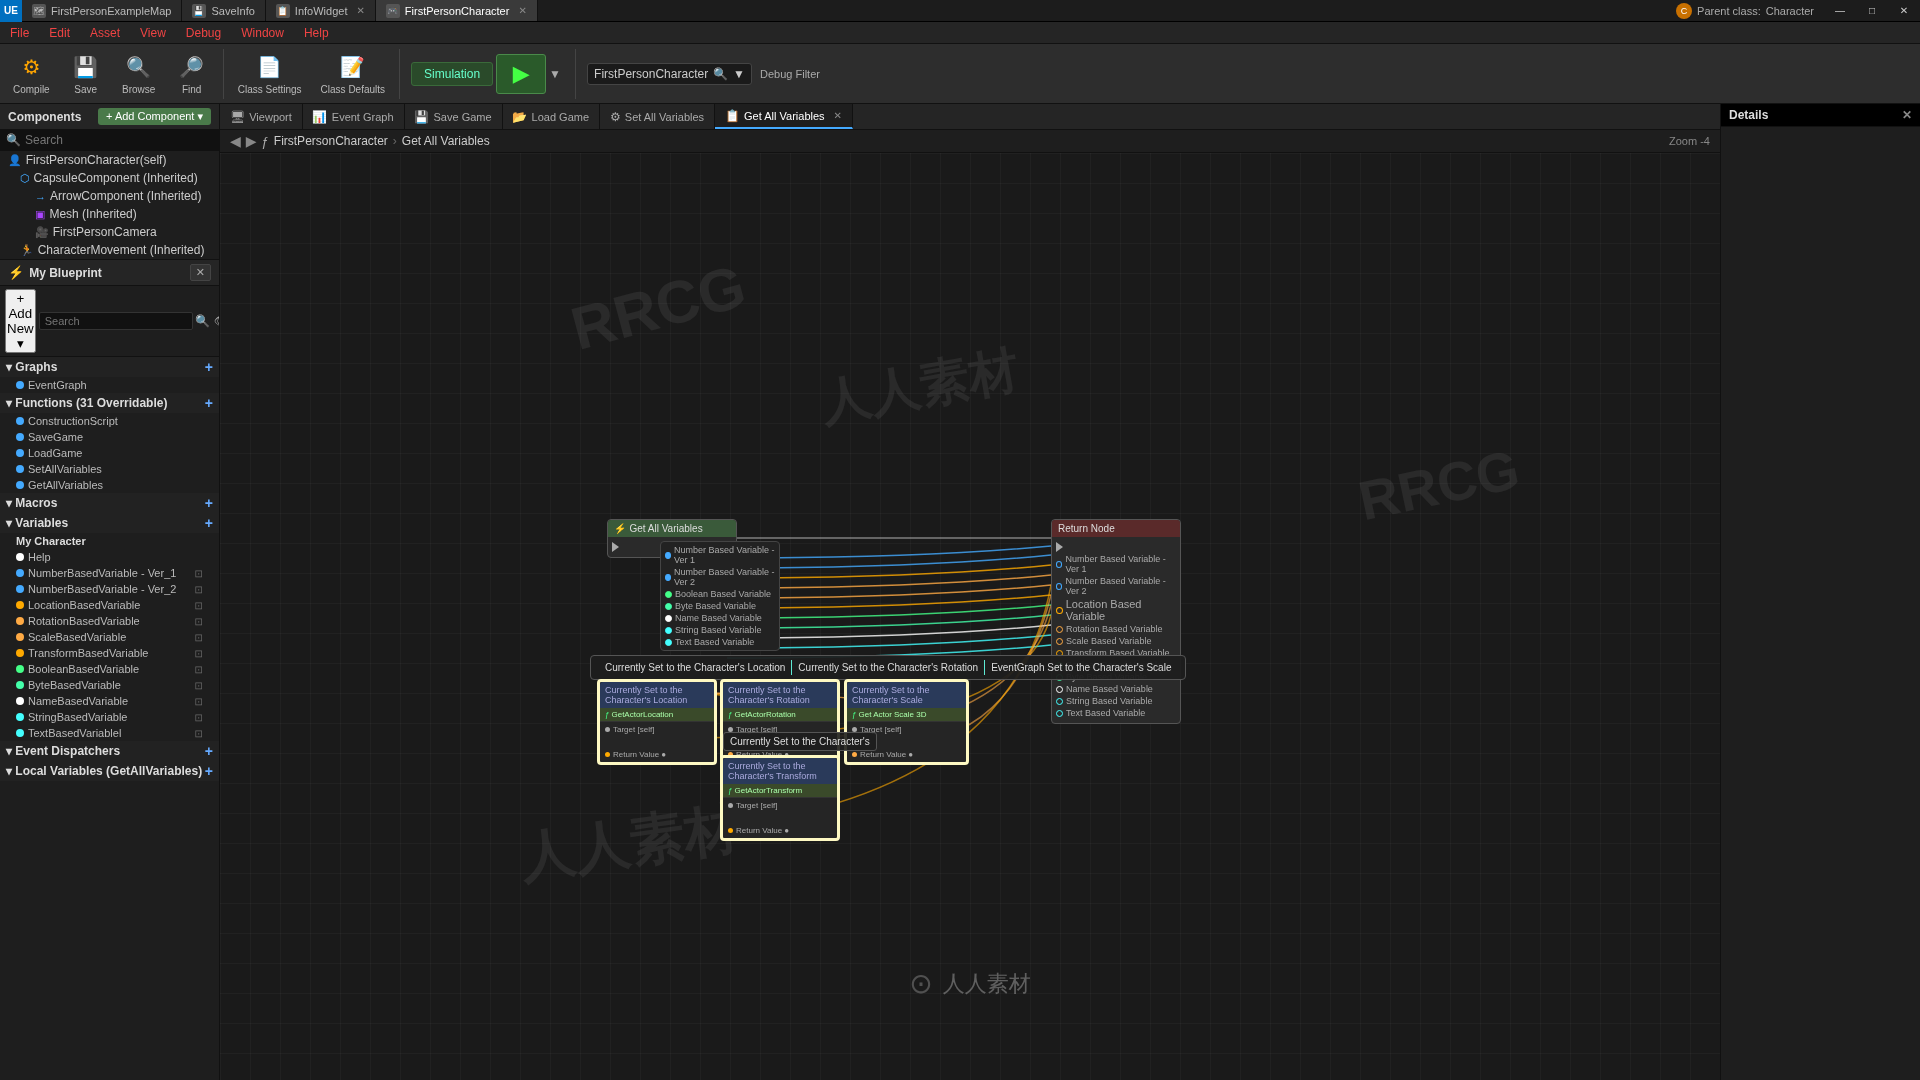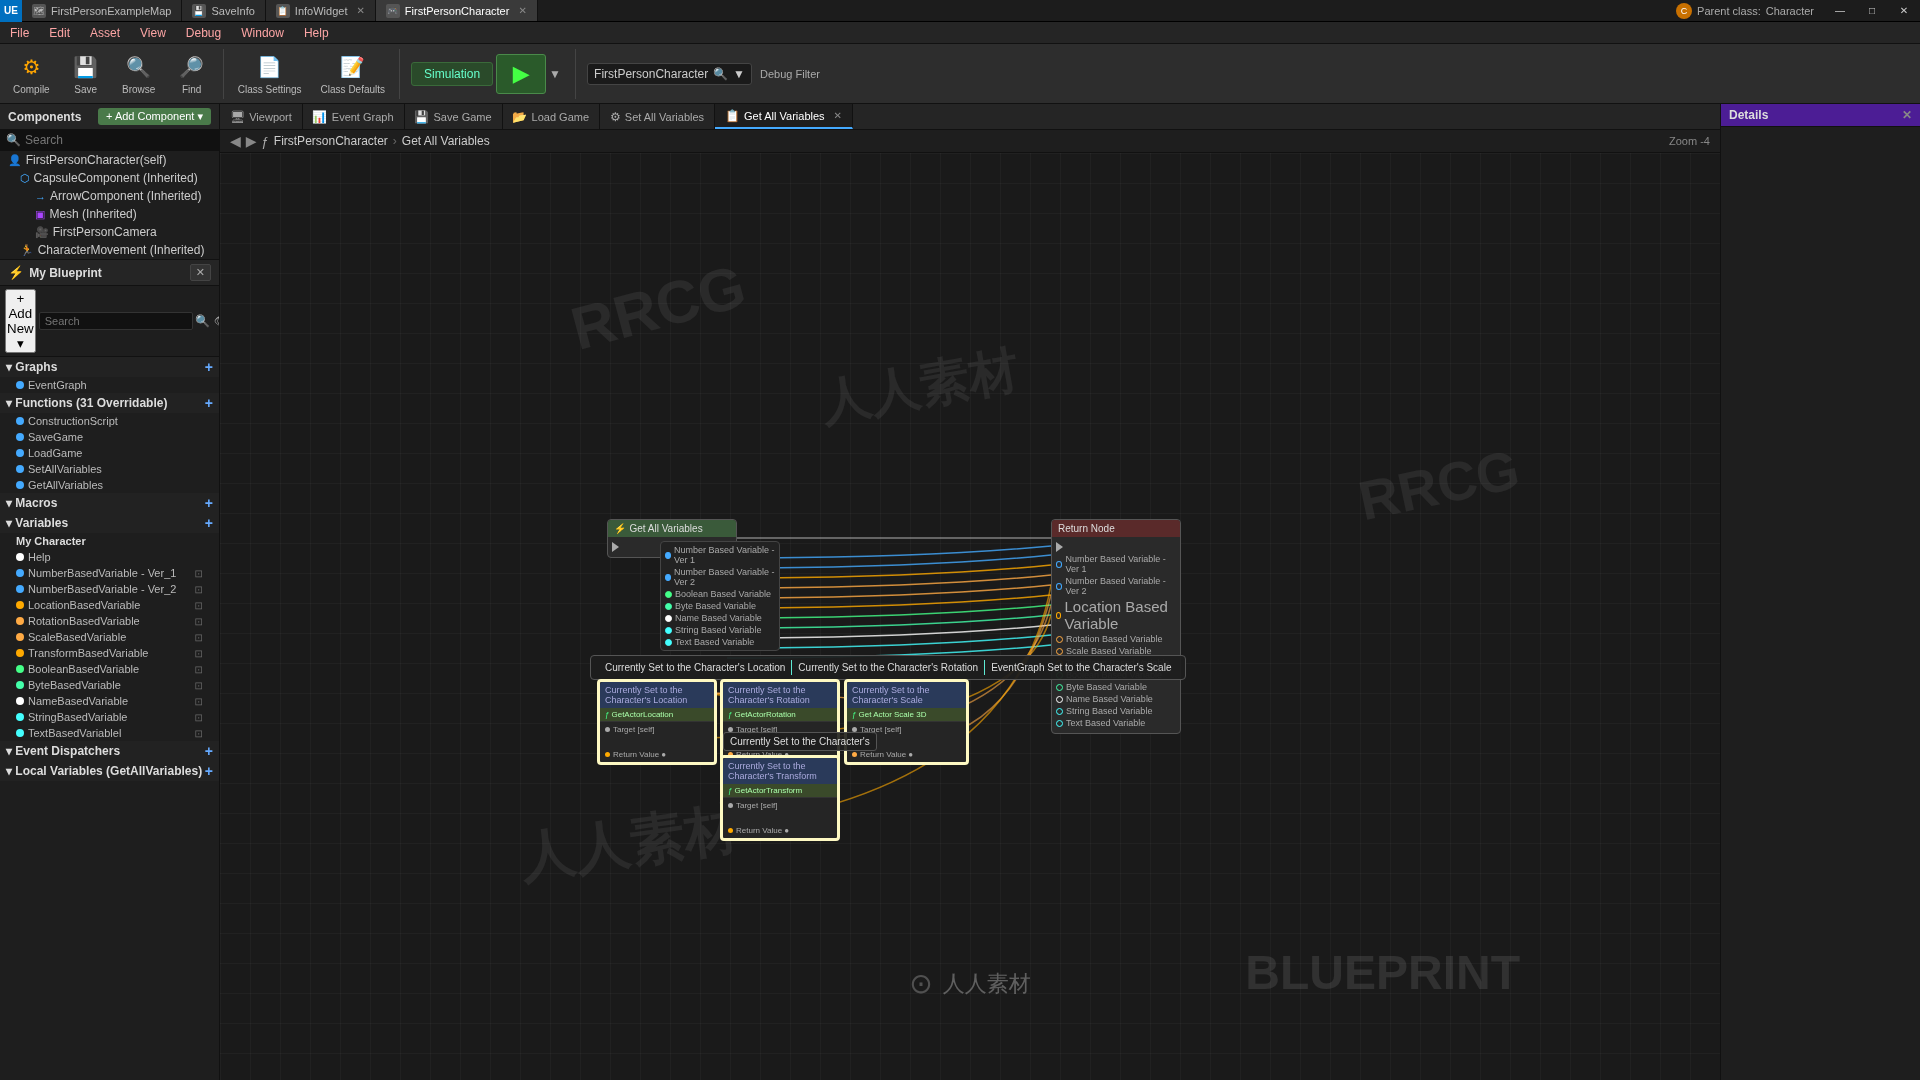--- a/index.html
+++ b/index.html
@@ -71,21 +71,21 @@
     
     #menubar {
       height: 22px;
       background: #252525;
       display: flex; align-items: center;
       border-bottom: 1px solid #111;
     }
     .menu-item {
       padding: 0 10px; height: 100%;
       display: flex; align-items: center;
-      font-size: 12px; color: #fca5a5;
+      font-size: 12px; color: #ef4444;
       cursor: pointer;
     }
 
     
     #toolbar {
       height: 60px;
       background: #2d2d2d;
       display: flex; align-items: center;
       border-bottom: 1px solid #111;
       padding: 0 5px;
@@ -269,21 +269,21 @@
 
     
     #right-panel {
       width: 200px;
       background: #1e1e1e;
       border-left: 1px solid #111;
     }
     .details-header {
       display: flex; align-items: center;
       padding: 4px 8px;
-      background: #4c1d95;
+      background: #000000;
       border-bottom: 1px solid #111;
       font-size: 12px; font-weight: bold; color: #ddd;
       justify-content: space-between;
     }
     .details-close { color: #888; cursor: pointer; }
 
     
     #center {
       flex: 1;
       display: flex; flex-direction: column;
@@ -846,21 +846,21 @@
           <div class="bp-pin">
             <span class="pin-dot" style="border-color:#4af;"></span>
             <span style="color:#aaa;font-size:9px;">Number Based Variable - Ver 1</span>
           </div>
           <div class="bp-pin">
             <span class="pin-dot" style="border-color:#4af;"></span>
             <span style="color:#aaa;font-size:9px;">Number Based Variable - Ver 2</span>
           </div>
           <div class="bp-pin">
             <span class="pin-dot" style="border-color:#fa0;"></span>
-            <span style="color:#aaa;font-size:15px;">Location Based Variable</span>
+            <span style="color:#aaa;font-size:11px;">Location Based Variable</span>
           </div>
           <div class="bp-pin">
             <span class="pin-dot" style="border-color:#fa4;"></span>
             <span style="color:#aaa;font-size:9px;">Rotation Based Variable</span>
           </div>
           <div class="bp-pin">
             <span class="pin-dot" style="border-color:#fa4;"></span>
             <span style="color:#aaa;font-size:9px;">Scale Based Variable</span>
           </div>
           <div class="bp-pin">
@@ -977,21 +977,20 @@
             <span class="mini-dot" style="background:#fa0;"></span>
             <span>Return Value ●</span>
           </div>
         </div>
       </div>
 
       <div style="position:absolute;bottom:80px;left:50%;transform:translateX(-50%);display:flex;align-items:center;gap:10px;opacity:0.3;">
         <span style="font-size:28px;">⊙</span>
         <span style="font-size:22px;color:#fff;">人人素材</span>
       </div>
-      <div style="position:absolute;bottom:80px;right:200px;font-size:48px;font-weight:bold;color:rgba(255,255,255,0.1);">BLUEPRINT</div>
 
     </div>
   </div>
 
   <div id="right-panel">
     <div class="details-header">
       <span>Details</span>
       <span class="details-close">✕</span>
     </div>
   </div>

